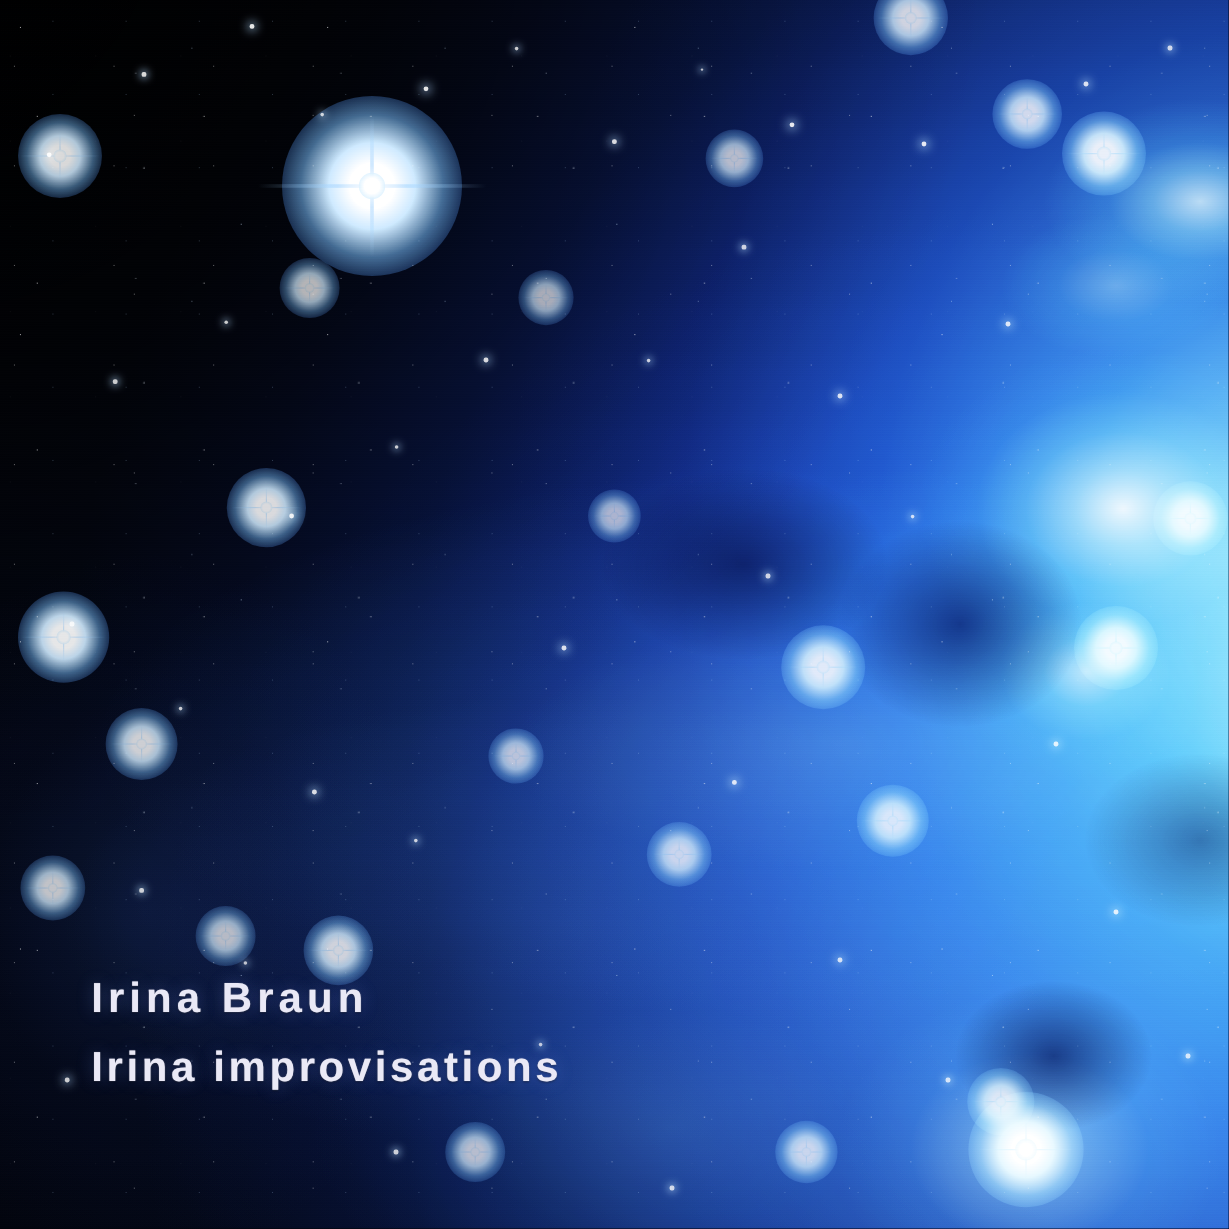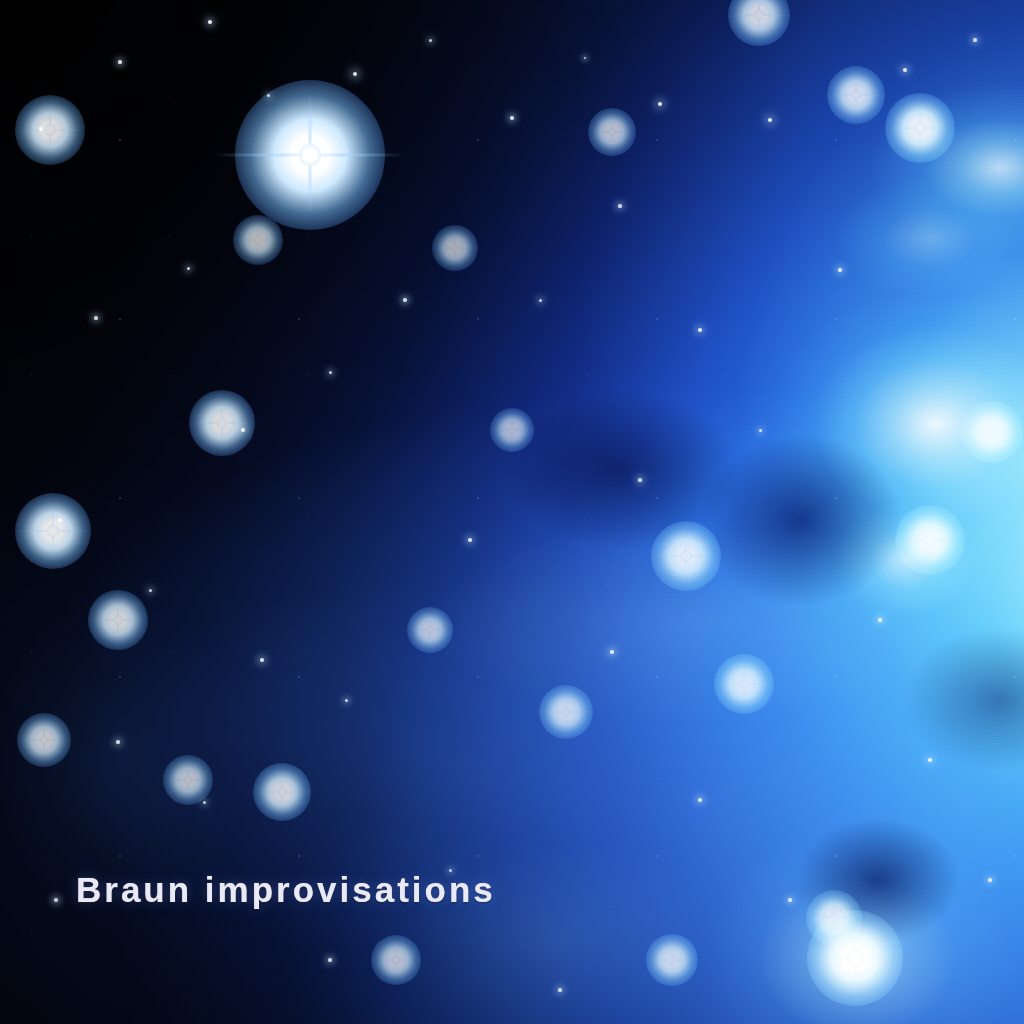--- a/index.html
+++ b/index.html
@@ -457,16 +457,17 @@
         <div class="core" style="width: 52px; height: 52px;"></div>
         <div class="spike-h" style="width: 42px; height: 1px;"></div>
         <div class="spike-v" style="height: 26.04px; width: 1px;"></div>
         <div class="core" style="width: 8px; height: 8px; background: radial-gradient(circle, rgb(255, 255, 255) 0%, rgb(255, 255, 255) 42%, rgba(215, 240, 255, 0.7) 70%, rgba(255, 255, 255, 0) 100%);"></div>
       </div>
     </div>
 
   <div class="layer" id="grain"></div>
 
   <div id="text-layer">
-    <div class="cover-text" id="album-subtitle">Braun improvisations</div>
+    <div class="cover-text" id="artist-name">Irina Braun</div>
+    <div class="cover-text" id="album-subtitle">Irina improvisations</div>
   </div>
 
 </div>
 
 </body></html>

